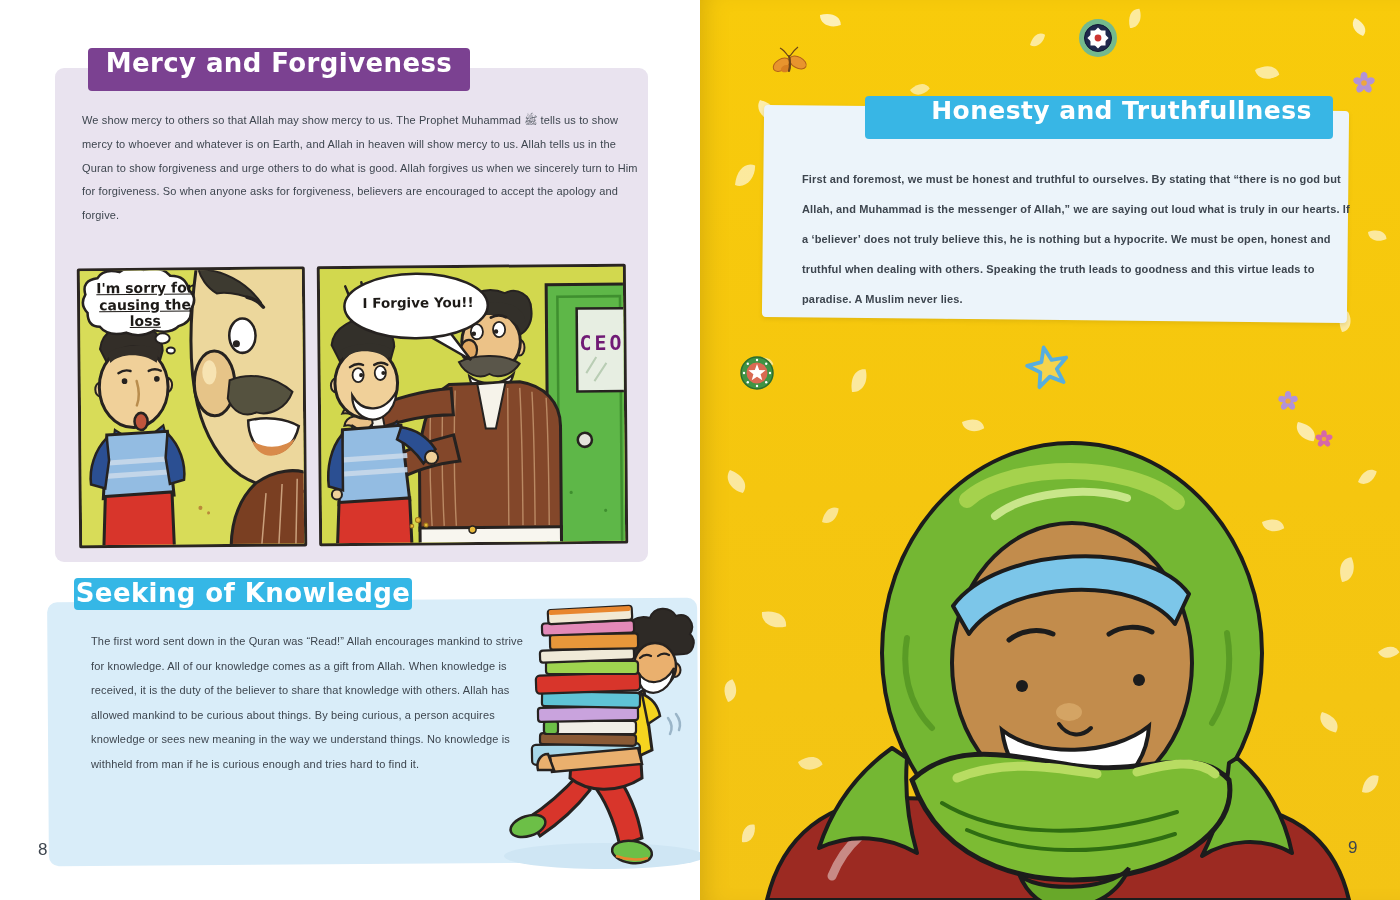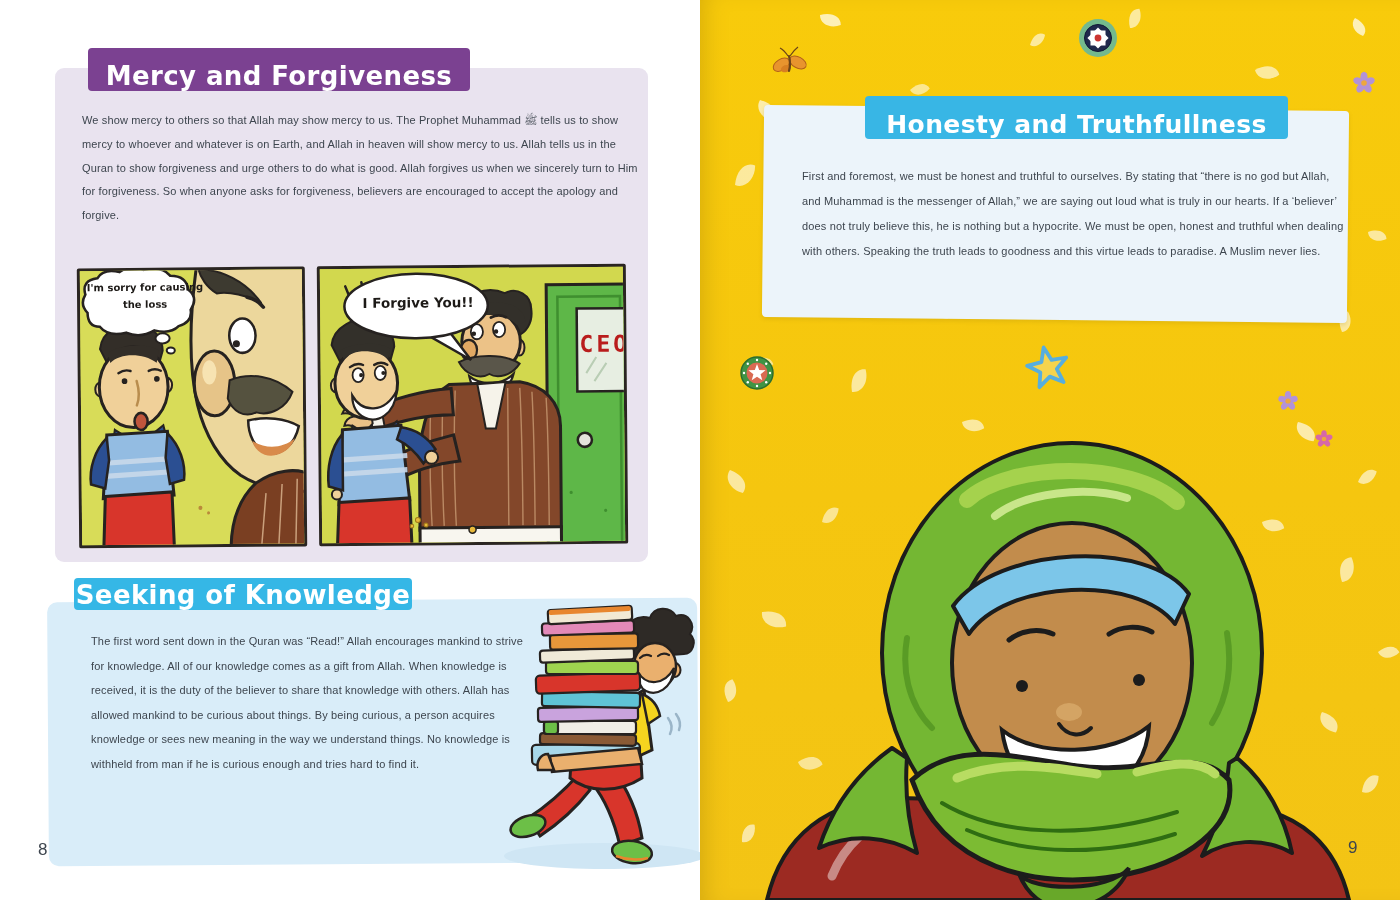--- a/index.html
+++ b/index.html
@@ -19,43 +19,43 @@
   .lavender-panel{position:absolute;left:55px;top:68px;width:593px;height:494px;
     background:#e9e3ef;border-radius:9px;}
   .blue-panel-left{position:absolute;left:48px;top:600px;width:650px;height:264px;
     background:#d9edf9;border-radius:10px;transform:rotate(-.4deg);}
   .blue-panel-right{position:absolute;left:63px;top:108px;width:585px;height:212px;
     background:#ecf4fa;border-radius:4px;transform:rotate(.6deg);
     box-shadow:0 2px 4px rgba(140,110,10,.18);}
   
   .banner{position:absolute;color:#ffffff;font-family:"DejaVu Sans", sans-serif;
     font-weight:700;text-align:center;letter-spacing:.4px;border-radius:4px;
-    display:flex;align-items:flex-end;justify-content:center;}
+    display:flex;align-items:flex-start;justify-content:center;}
   .banner-mercy{left:88px;top:48px;width:382px;height:43px;font-size:26px;background:#7b4191;}
   .banner-seeking{left:74px;top:578px;width:338px;height:32px;font-size:26px;background:#35b7e6;}
-  .banner-honesty{left:165px;top:96px;width:423px;height:43px;font-size:25px;background:#38b6e5;}
+  .banner-honesty{left:165px;top:96px;width:423px;height:43px;font-size:25px;background:#38b6e5;padding-left:45px;}
   
   .body-text{position:absolute;color:#3d454e;font-size:11px;letter-spacing:.15px;margin:12px;}
   .mercy-body{left:70px;top:97px;width:567px;line-height:23.8px;}
   .knowledge-body{left:79px;top:617px;width:440px;line-height:24.6px;}
-  .honesty-body{left:90px;top:152px;width:548px;line-height:25px;}
+  .honesty-body{left:90px;top:152px;width:548px;line-height:30px;font-weight:bold;}
   
   .comic{position:absolute;left:78px;top:266px;width:549px;height:282px;transform:rotate(-.5deg);}
   .panel{position:absolute;top:0;height:280px;overflow:hidden;background:#d8dc58;
     border:3px solid #2a2521;border-radius:2px;box-sizing:border-box;}
   .panel-1{left:0;width:228px;}
   .panel-2{left:240px;width:309px;background:#d2d84e;}
   .panel svg{position:absolute;left:-3px;top:-3px;}
   .bubble-text{position:absolute;font-family:"DejaVu Sans", sans-serif;font-weight:700;
     color:#1d1a17;text-align:center;}
-  .bubble-1{left:6px;top:9px;width:118px;font-size:10px;line-height:16.5px;}
+  .bubble-1{left:6px;top:9px;width:118px;font-size:14px;line-height:16.5px;text-decoration:underline;}
   .bubble-2{left:24px;top:27px;width:148px;font-size:13.5px;line-height:15px;}
   .door-sign{position:absolute;left:259px;top:64px;width:60px;overflow:hidden;
-    font-family:"DejaVu Sans Mono", monospace;font-weight:700;font-size:23px;
-    letter-spacing:3px;color:#b91c1c;}
+    font-family:"DejaVu Sans Mono", monospace;font-weight:700;font-size:20px;
+    letter-spacing:3px;color:#701a75;}
   
   .knowledge-boy{position:absolute;left:492px;top:598px;}
   .hijab-girl{position:absolute;left:57px;top:428px;}
   .decor-layer{position:absolute;left:0;top:0;}
   
   .page-number{position:absolute;font-size:17px;color:#3d454e;}
   .page-number-left{left:38px;top:840px;}
   .page-number-right{left:648px;top:838px;}
 </style>
 </head>

